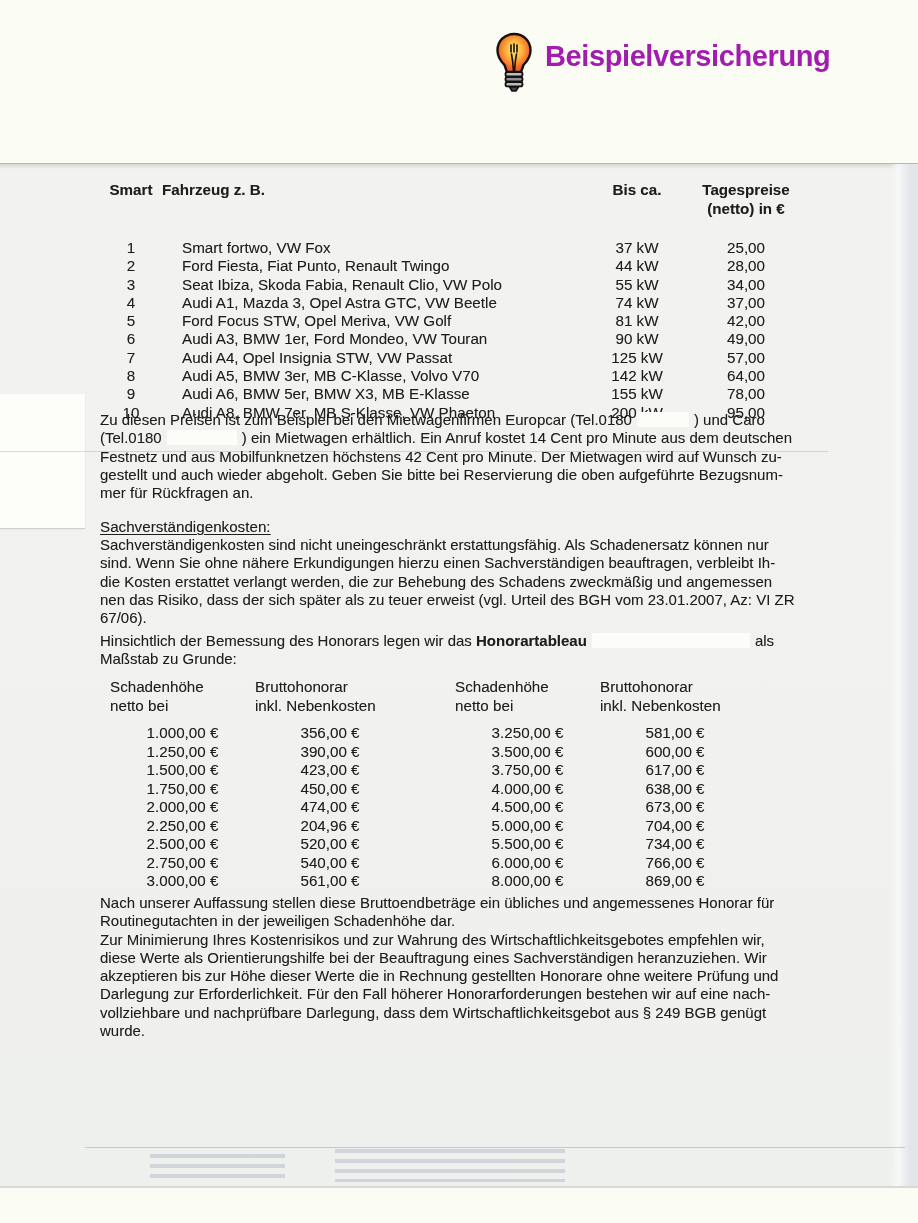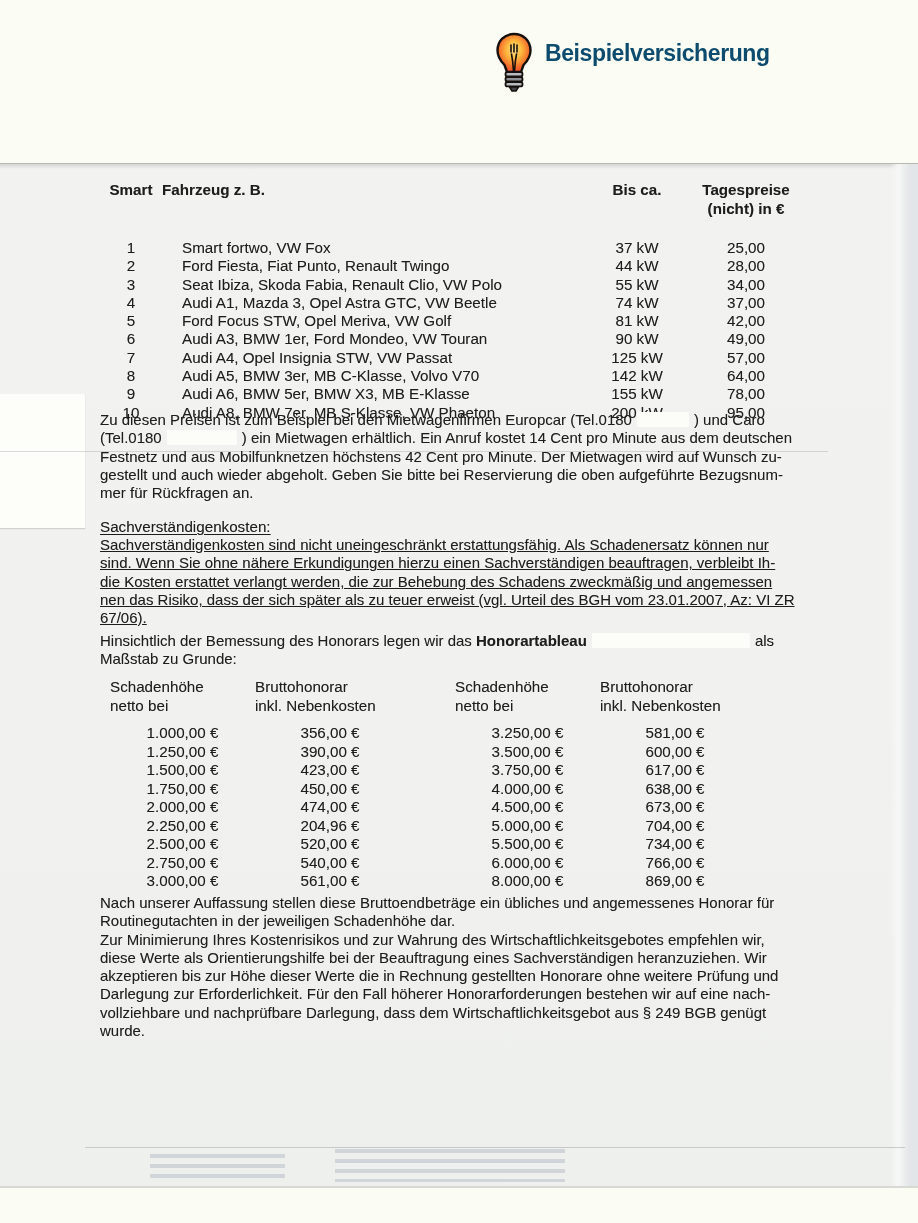--- a/index.html
+++ b/index.html
@@ -7,21 +7,21 @@
     width:918px;height:1223px;
     background:#fbfcf4;
     font-family:"Liberation Sans", sans-serif;
     position:relative;
     overflow:hidden;
   }
   
   .brand-logo{position:absolute;left:492px;top:32px;width:44px;height:62px;}
   .brand-name{
     position:absolute;left:545px;top:40px;
-    font-size:23px;font-weight:700;color:#0c4a6e;letter-spacing:-0.4px;
+    font-size:29px;font-weight:700;color:#a21caf;letter-spacing:-0.4px;
   }
   
   .sheet{
     position:absolute;left:0;top:163px;width:918px;height:1022px;
     background:linear-gradient(180deg,#f2f2f0 0%,#f1f1ef 55%,#eef0ee 100%);
     border-top:1px solid #b8b8b2;
     border-bottom:2px solid #d8d9d5;
     color:#1d1d1d;
     text-shadow:0 0 0.5px rgba(45,45,45,0.35);
   }
@@ -74,21 +74,21 @@
   .t1head .h2{text-align:center;}
   .t1body{margin-top:21px;}
   
   .t2{position:absolute;left:110px;top:513px;width:640px;}
   .t2head{display:grid;grid-template-columns:145px 150px 50px 145px 150px;font-weight:400;font-size:15.2px;line-height:19px;text-align:left;}
   .t2body{margin-top:9px;}
   .t2row{display:grid;grid-template-columns:145px 150px 50px 145px 150px;height:18.5px;line-height:18.5px;font-size:15.2px;text-align:center;}
   
   .p-mietwagen{position:absolute;left:100px;top:247px;}
   .h-sach{position:absolute;left:100px;top:354px;font-size:15.2px;line-height:18.3px;text-decoration:underline;text-underline-offset:2px;}
-  .p-sach{position:absolute;left:100px;top:372px;text-decoration:underline;}
+  .p-sach{position:absolute;left:100px;top:372px;}
   .p-honorar-intro{position:absolute;left:100px;top:468px;}
   .p-schluss{position:absolute;left:100px;top:730px;}
 </style>
 </head>
 <body>
 
 <svg class="brand-logo" viewBox="0 0 44 62" aria-hidden="true">
   <defs>
     <radialGradient id="bulbG" cx="50%" cy="42%" r="62%">
       <stop offset="0%" stop-color="#ffe48a"></stop>
@@ -119,21 +119,21 @@
   <div class="white-notch"></div>
   <div class="crease"></div>
 
   <div class="t1">
     <div class="t1head">
       <div class="h2">Smart</div>
       <div class="cf">Fahrzeug z. B.</div>
       <div class="h2">Bis ca.</div>
       <div class="h2">
         <div>Tagespreise</div>
-        <div>(nicht) in €</div>
+        <div>(netto) in €</div>
       </div>
     </div>
     <div class="t1body">
       <div class="t1row">
           <span class="cg">1</span>
           <span class="cf">Smart fortwo, VW Fox</span>
           <span class="ck">37 kW</span>
           <span class="cp">25,00</span>
         </div>
       <div class="t1row">

